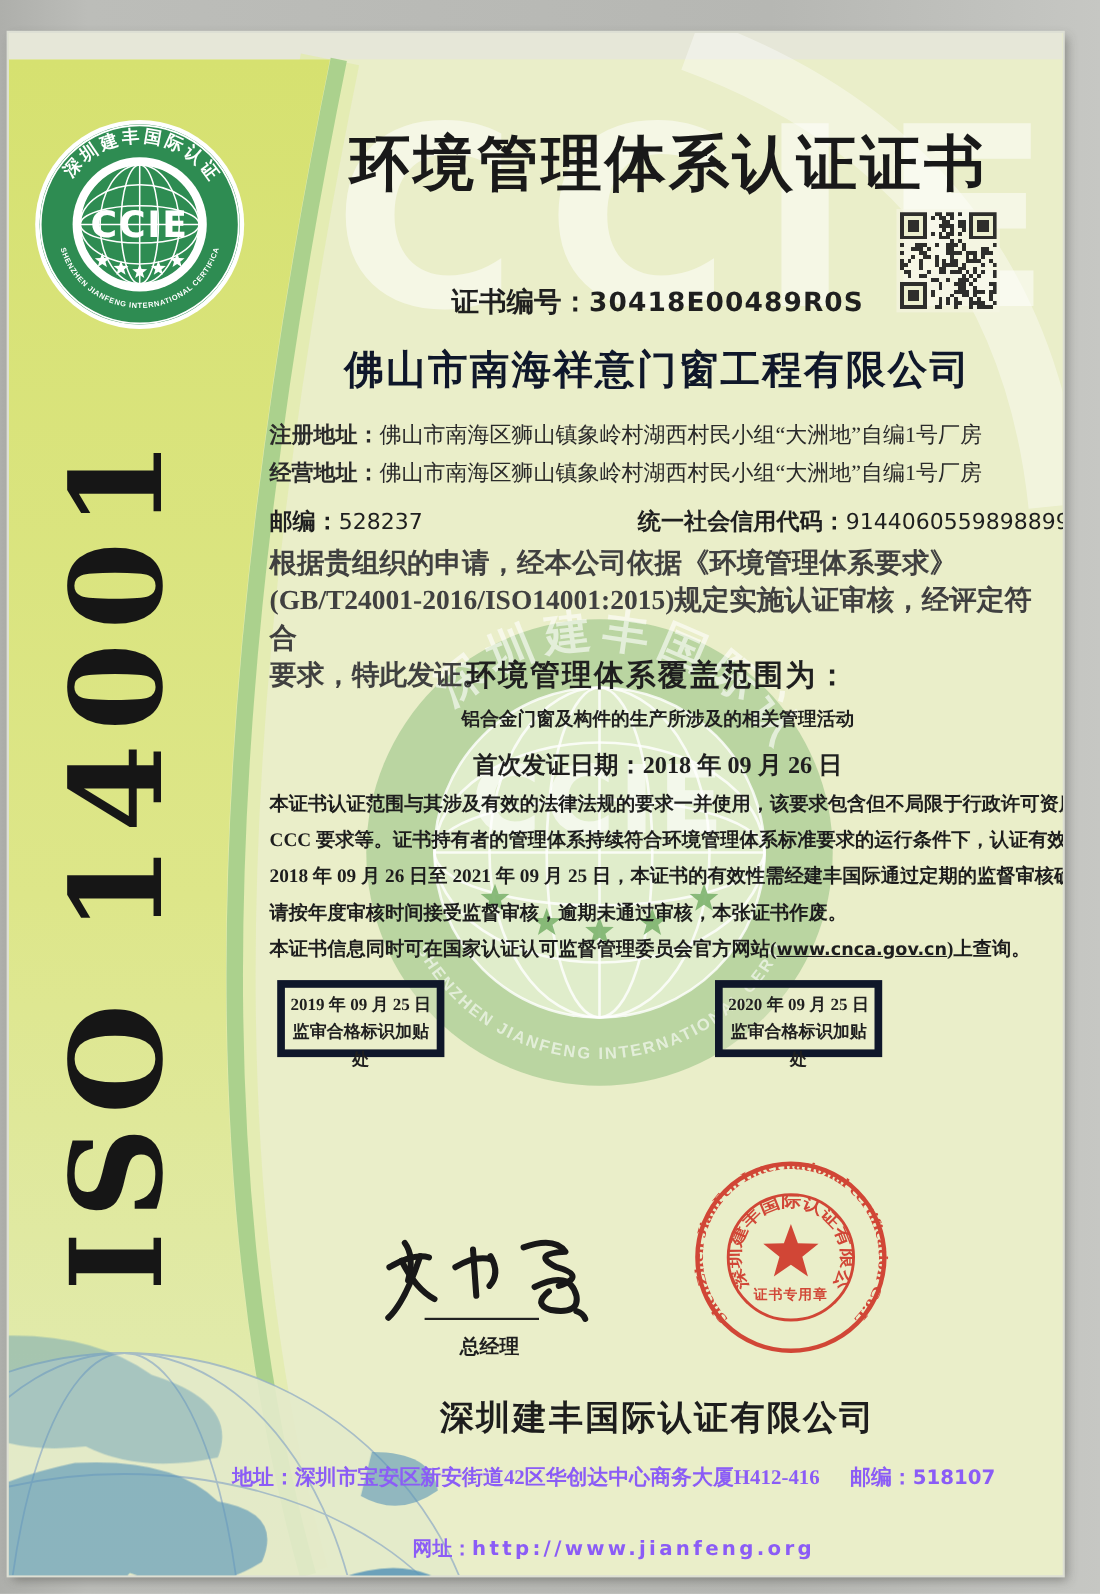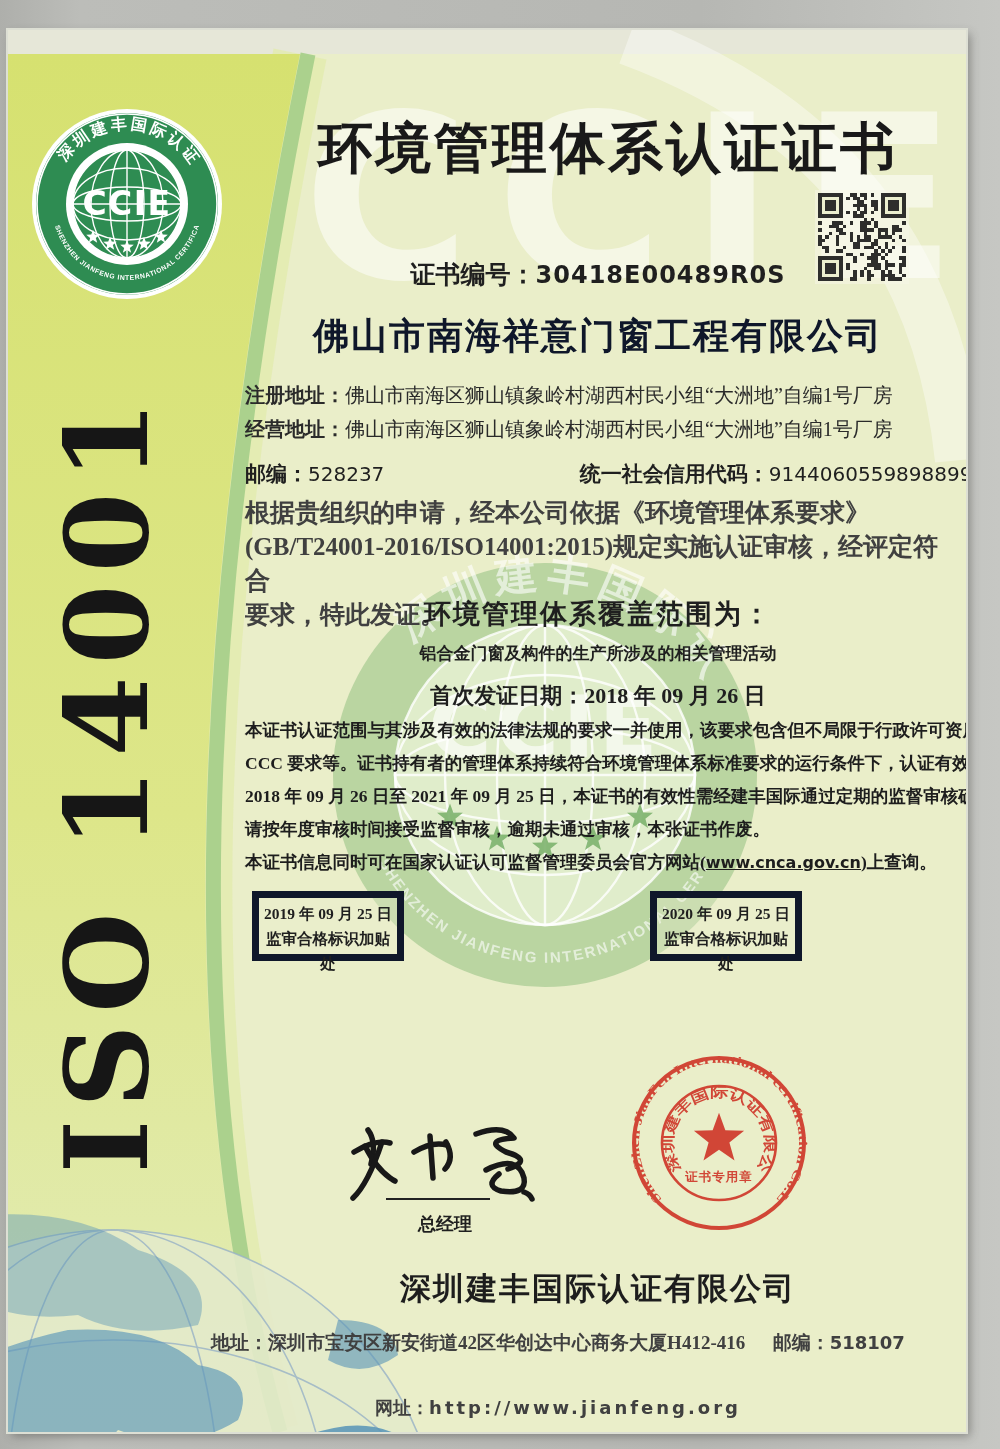--- a/index.html
+++ b/index.html
@@ -40,21 +40,21 @@
   .scope-h{left:240px;top:566px;width:700px;text-align:center;font-size:27px;font-weight:bold;letter-spacing:2px;}
   .scope-t{left:240px;top:612px;width:700px;text-align:center;font-size:17px;font-weight:600;}
   .first-issue{left:240px;top:651px;width:700px;text-align:center;font-size:22px;font-weight:bold;}
   .fine{left:237px;width:706px;font-size:17.5px;line-height:33px;font-weight:600;color:#1d1d1d;white-space:nowrap;}
   .fine .url{text-decoration:underline;font-family:"DejaVu Sans","Liberation Sans",sans-serif;font-size:16px;font-weight:bold;}
   .sticker{border:7px solid #0f172a;width:138px;height:53px;text-align:center;
     font-size:15.5px;font-weight:bold;line-height:25px;padding-top:3px;background:rgba(235,239,205,.35);}
   .sig-title{left:392px;top:1182px;width:90px;text-align:center;font-size:18px;font-weight:600;}
   .sig-line{left:378px;top:1168px;width:104px;height:2px;background:#222;}
   .issuer-name{left:240px;top:1238px;width:700px;text-align:center;font-size:31px;font-weight:900;letter-spacing:2px;color:#1d1d1d;}
-  .issuer-line{left:150px;width:800px;text-align:center;font-size:19px;font-weight:bold;white-space:nowrap;color:#404040;}
+  .issuer-line{left:150px;width:800px;text-align:center;font-size:19px;font-weight:bold;white-space:nowrap;color:#8b5cf6;}
   .issuer-line .num{font-family:"DejaVu Sans","Liberation Sans",sans-serif;font-size:18px;font-weight:bold;}
   .iso-side{
     position:absolute;left:-326px;top:676px;width:850px;height:150px;z-index:2;
     transform:rotate(-90deg);text-align:center;
     font-family:"DejaVu Serif","Liberation Serif",serif;font-weight:bold;
     font-size:115px;letter-spacing:12px;color:#161616;line-height:150px;white-space:nowrap;
   }
   .stamp{left:611px;top:1013px;width:200px;height:200px;z-index:4;opacity:.93;}
   .signature{left:330px;top:1078px;width:210px;height:125px;z-index:3;}
 </style>

